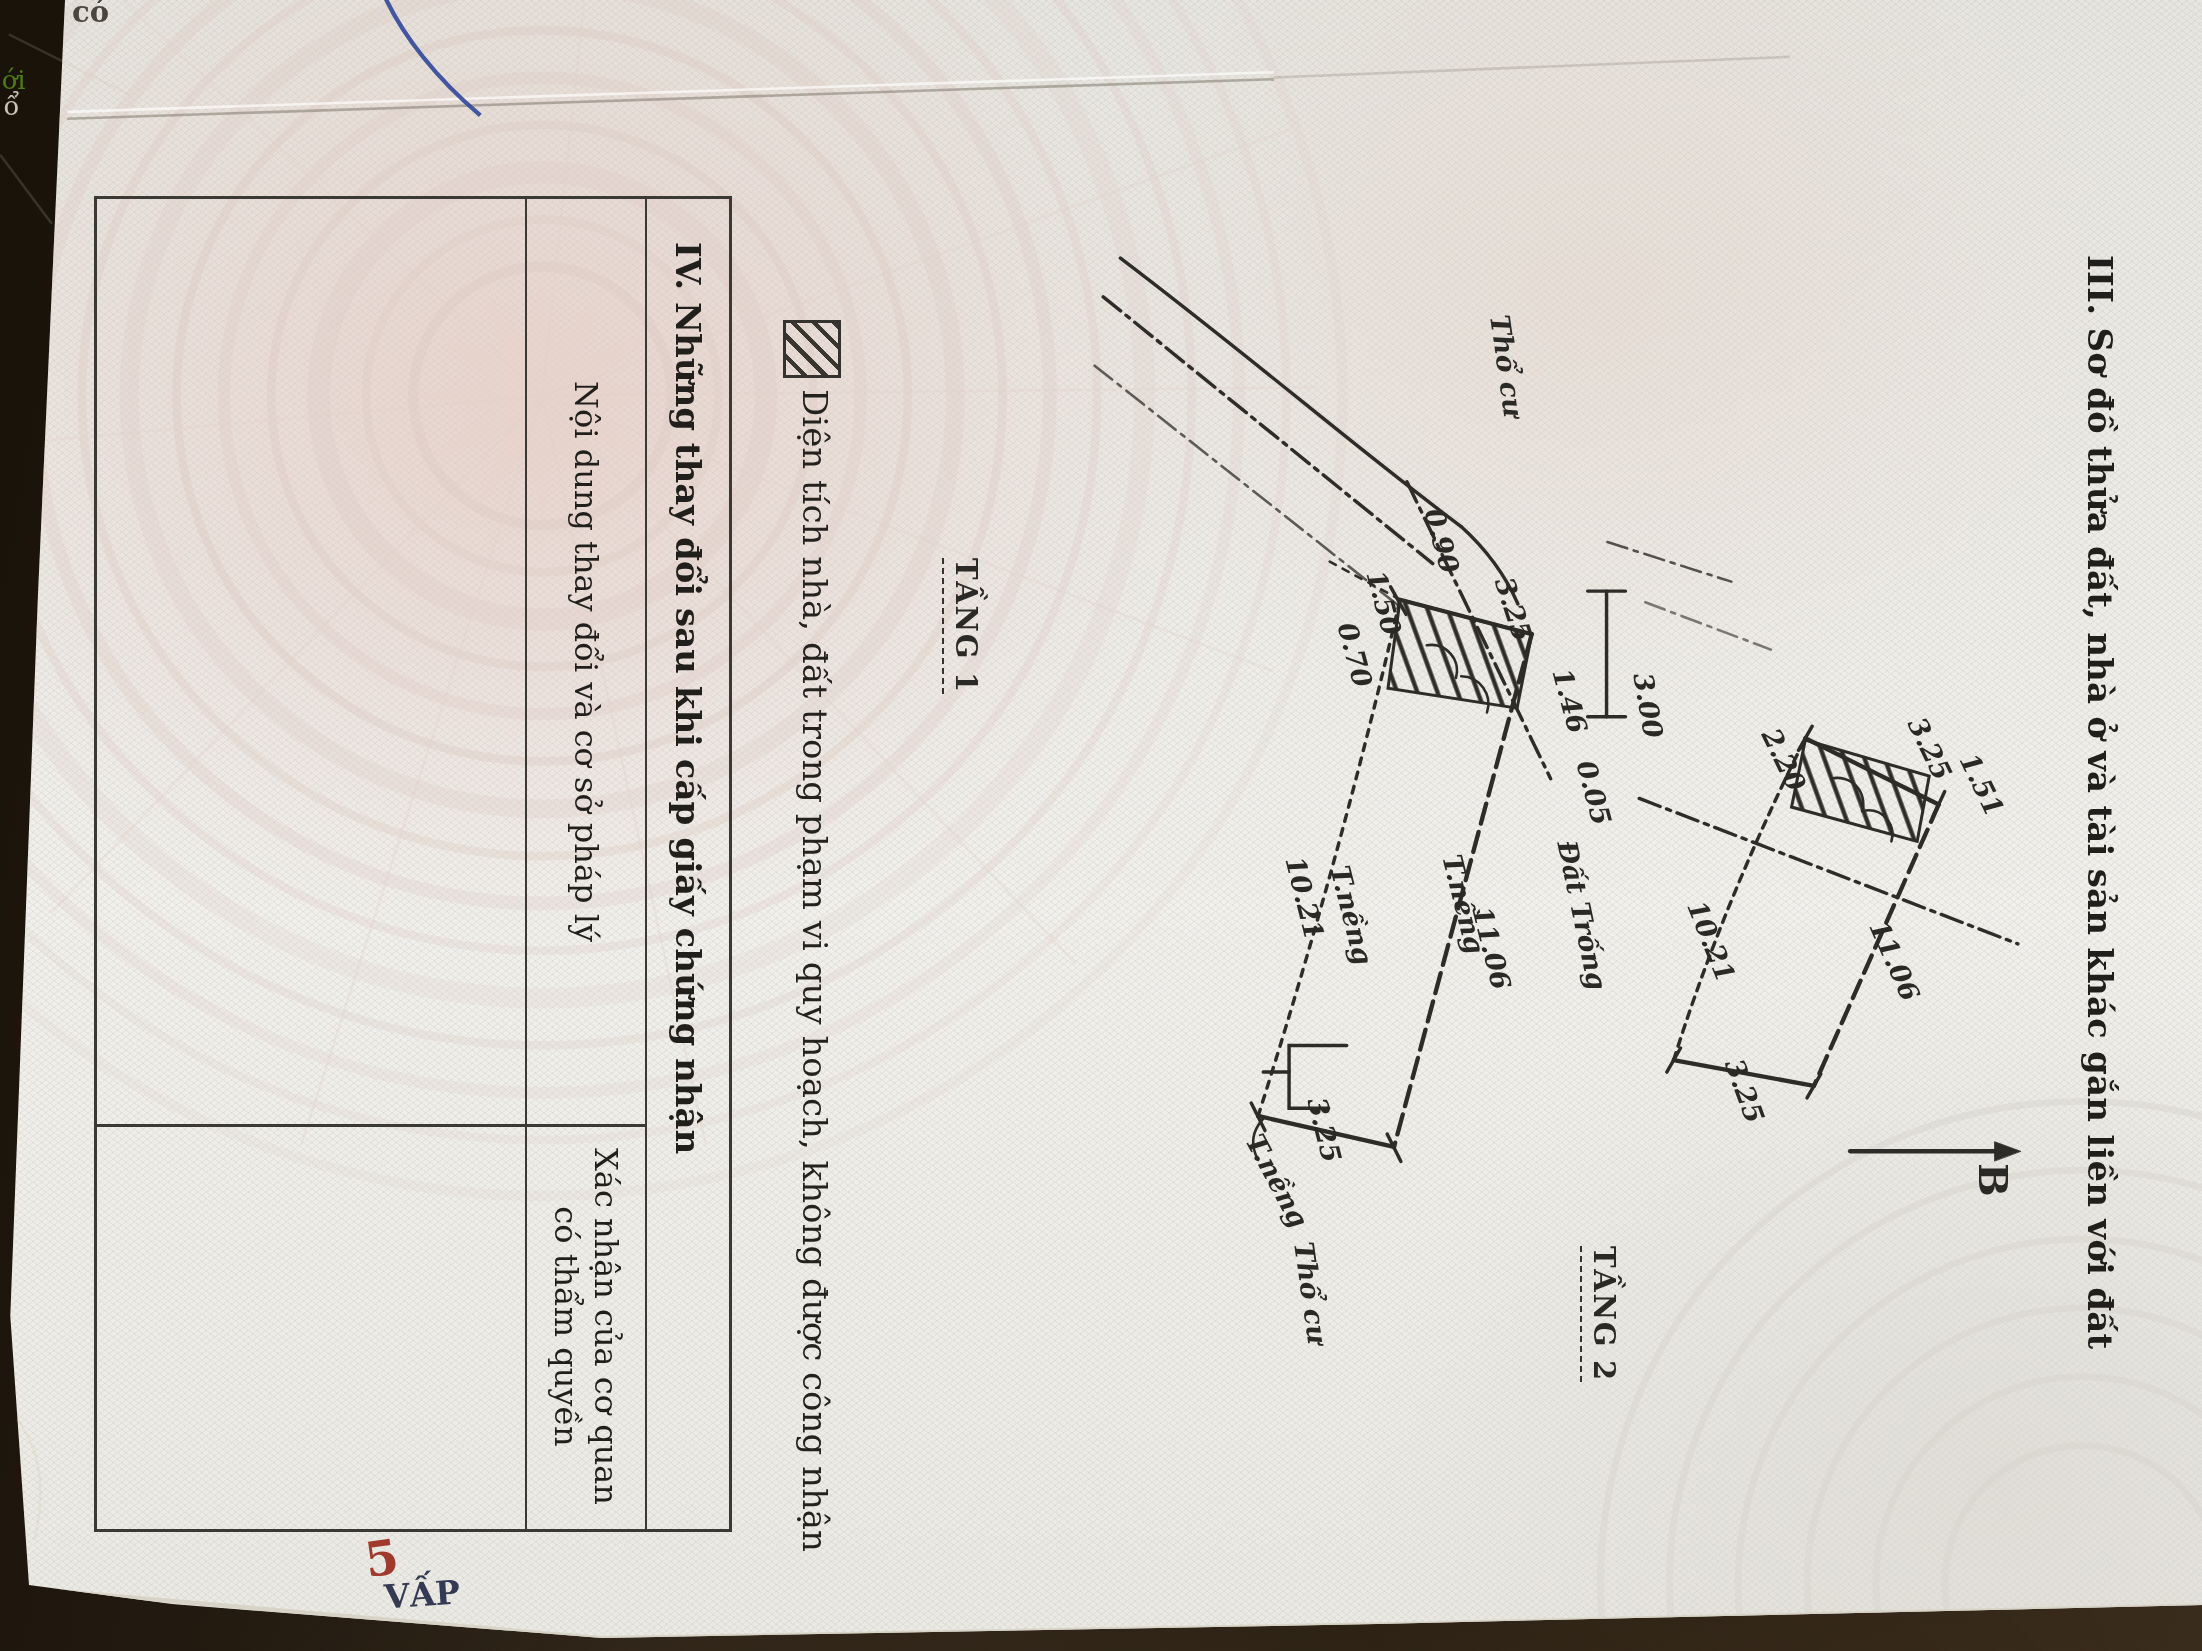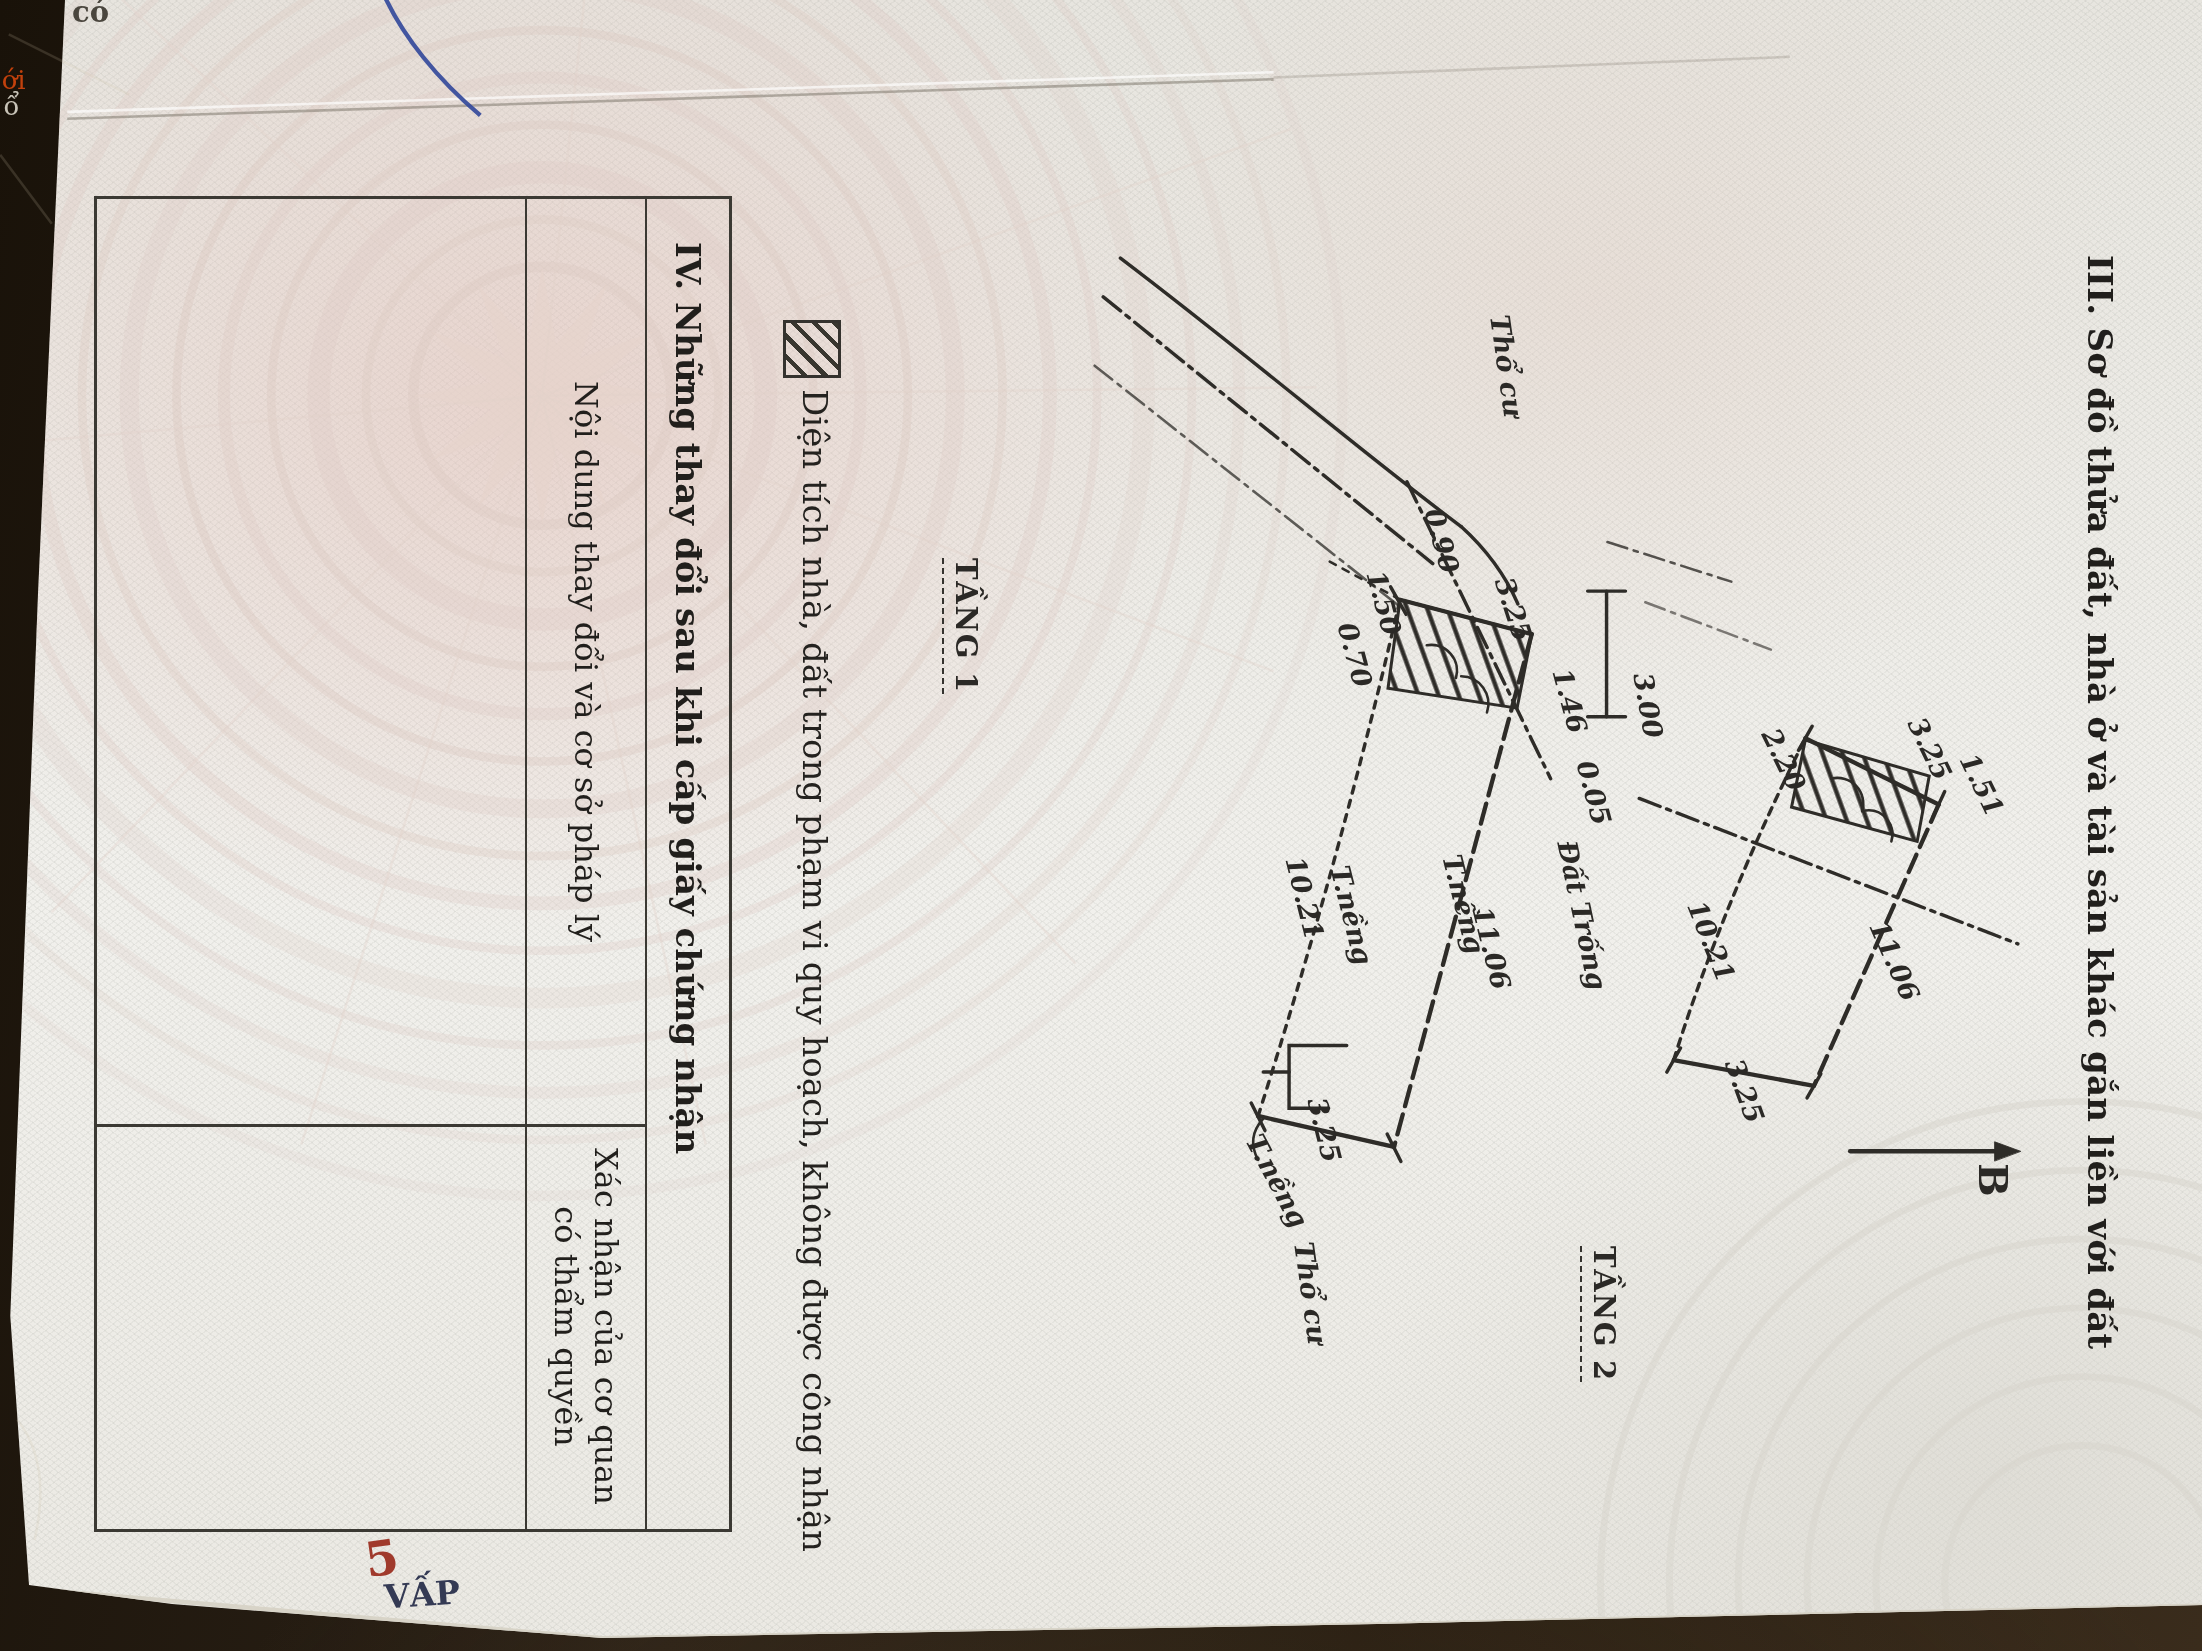--- a/index.html
+++ b/index.html
@@ -225,18 +225,18 @@
 <svg class="overlay" width="2203" height="1652" viewBox="0 0 2560 1920">
   <g stroke="rgba(205,192,168,.18)" stroke-width="3" fill="none">
     <path d="M10,40 L150,110"></path>
       <path d="M0,180 L60,260"></path>
       <path d="M20,1650 Q60,1700 40,1790"></path>
   </g>
 </svg>
 
 <div class="overlay" id="fragments">
     <span class="frag" style="left: 72px; top: -5.2px; font-size: 29px; color: rgb(74, 70, 62); font-weight: bold; transform: rotate(0deg);">có</span>
-    <span class="frag" style="left: 1.7px; top: 65px; font-size: 26px; color: #c2410c; font-weight: normal; transform: rotate(0deg);">ới</span>
+    <span class="frag" style="left: 1.7px; top: 65px; font-size: 26px; color: #4d7c0f; font-weight: normal; transform: rotate(0deg);">ới</span>
     <span class="frag" style="left: 3.4px; top: 91px; font-size: 26px; color: rgb(201, 196, 184); font-weight: normal; transform: rotate(0deg);">ổ</span>
     <span class="frag" style="left: 365px; top: 1530px; font-size: 48px; color: rgb(160, 58, 44); font-weight: bold; transform: rotate(-8deg);">5</span>
     <span class="frag" style="left: 384px; top: 1575px; font-size: 33px; color: rgb(52, 58, 84); font-weight: bold; transform: rotate(-4deg);">VẤP</span>
   </div>
 
 
 </body></html>

